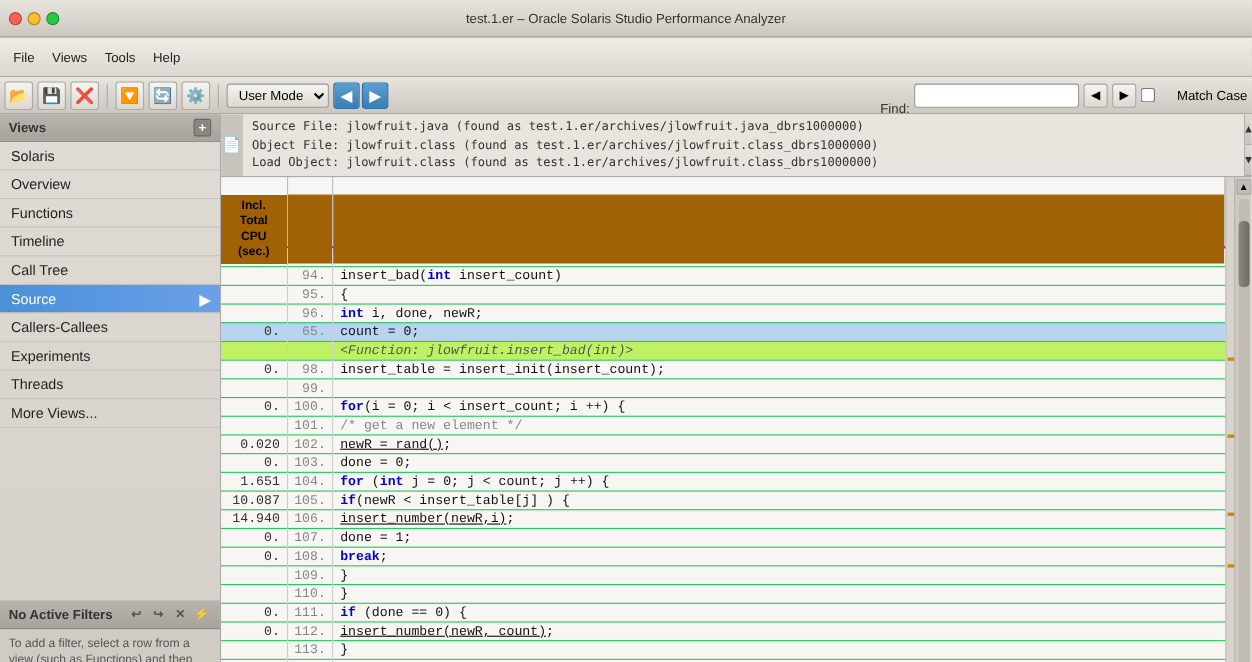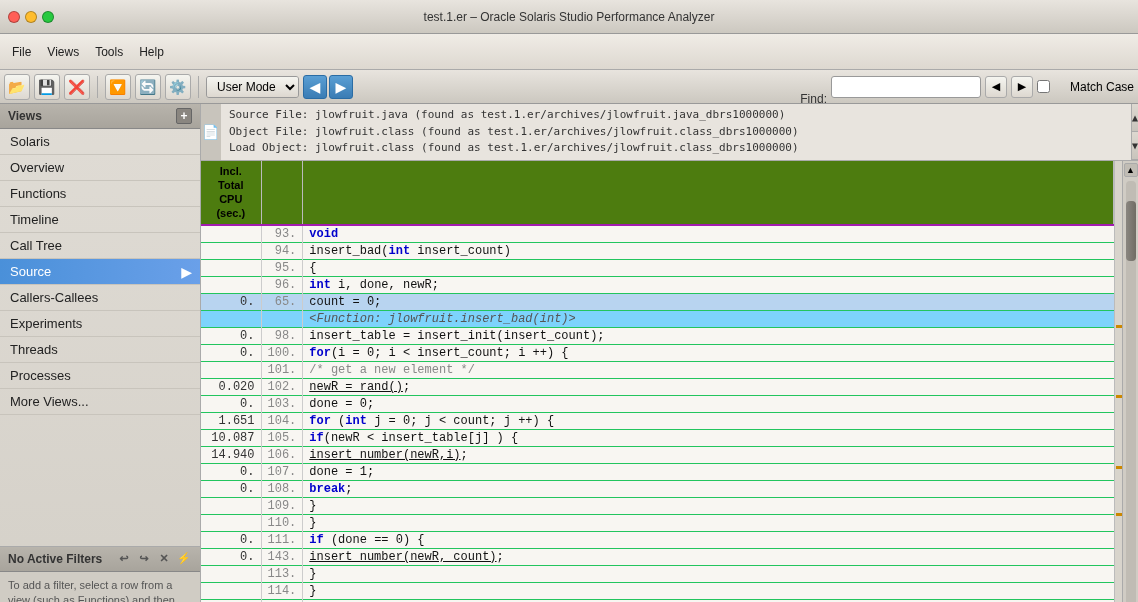--- a/index.html
+++ b/index.html
@@ -299,40 +299,40 @@
       overflow-x: hidden;
       position: relative;
     }
     .code-table {
       width: 100%;
       border-collapse: collapse;
       font-family: 'Courier New', monospace;
       font-size: 12px;
     }
     .code-table thead th {
-      background: #4d7c0f;
+      background: #a16207;
       border-bottom: 2px solid #a21caf;
       border-right: 1px solid #bbb;
       padding: 3px 8px;
       text-align: center;
       font-family: 'Lucida Grande', Arial, sans-serif;
       font-size: 11px;
       font-weight: bold;
       position: sticky;
-      top: 0;
+      top: 16px;
       z-index: 1;
     }
     .code-table tbody tr {
       border-bottom: 1px solid #22c55e;
     }
     .code-table tbody tr.highlighted {
       background: #b8d4f0;
     }
     .code-table tbody tr.annotation {
-      background: #7dd3fc;
+      background: #bef264;
     }
     .code-table td {
       padding: 1px 6px;
       vertical-align: top;
       white-space: nowrap;
     }
     .td-cpu {
       text-align: right;
       color: #333;
       border-right: 1px solid #ccc;
@@ -487,23 +487,20 @@
     <div class="sidebar-item">
       <span>Callers-Callees</span>
     </div>
     <div class="sidebar-item">
       <span>Experiments</span>
     </div>
     <div class="sidebar-item">
       <span>Threads</span>
     </div>
     <div class="sidebar-item">
-      <span>Processes</span>
-    </div>
-    <div class="sidebar-item">
       <span>More Views...</span>
     </div>
 
     <div class="sidebar-spacer"></div>
 
     <div class="filter-section">
       <div class="filter-header">
         <span>No Active Filters</span>
         <div class="filter-header-right">
           <div class="filter-btn">↩</div>
@@ -579,20 +576,25 @@
                 <td class="td-cpu"></td>
                 <td class="td-linenum"></td>
                 <td class="td-code" style="color: rgb(85, 85, 85); font-style: italic;">&lt;Function: jlowfruit.insert_bad(int)&gt;</td>
               </tr>
               <tr>
                 <td class="td-cpu">0.</td>
                 <td class="td-linenum">98.</td>
                 <td class="td-code">    insert_table = insert_init(insert_count);</td>
               </tr>
               <tr>
+                <td class="td-cpu"></td>
+                <td class="td-linenum">99.</td>
+                <td class="td-code"></td>
+              </tr>
+              <tr>
                 <td class="td-cpu">0.</td>
                 <td class="td-linenum">100.</td>
                 <td class="td-code">    <span style="color:#0000cc;font-weight:bold">for</span>(i = 0; i &lt; insert_count; i ++) {</td>
               </tr>
               <tr>
                 <td class="td-cpu"></td>
                 <td class="td-linenum">101.</td>
                 <td class="td-code"><span style="color:#888">        /* get a new element */</span></td>
               </tr>
               <tr>
@@ -640,21 +642,21 @@
                 <td class="td-linenum">110.</td>
                 <td class="td-code">        }</td>
               </tr>
               <tr>
                 <td class="td-cpu">0.</td>
                 <td class="td-linenum">111.</td>
                 <td class="td-code">        <span style="color:#0000cc;font-weight:bold">if</span> (done == 0) {</td>
               </tr>
               <tr>
                 <td class="td-cpu">0.</td>
-                <td class="td-linenum">143.</td>
+                <td class="td-linenum">112.</td>
                 <td class="td-code">            <u>insert_number(newR, count)</u>;</td>
               </tr>
               <tr>
                 <td class="td-cpu"></td>
                 <td class="td-linenum">113.</td>
                 <td class="td-code">        }</td>
               </tr>
               <tr>
                 <td class="td-cpu"></td>
                 <td class="td-linenum">114.</td>

